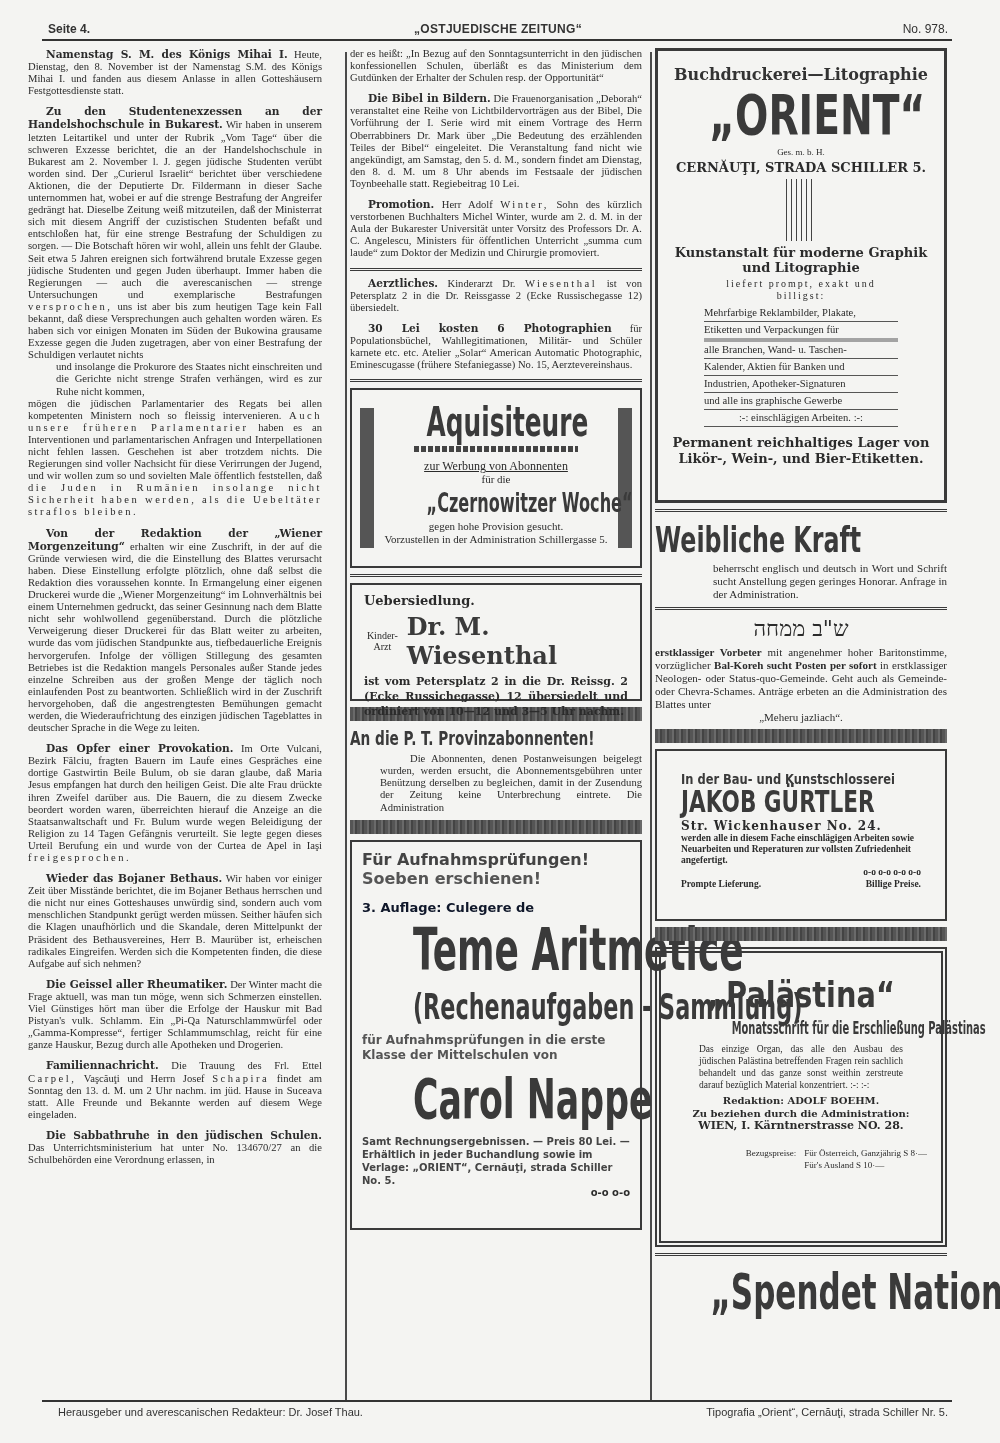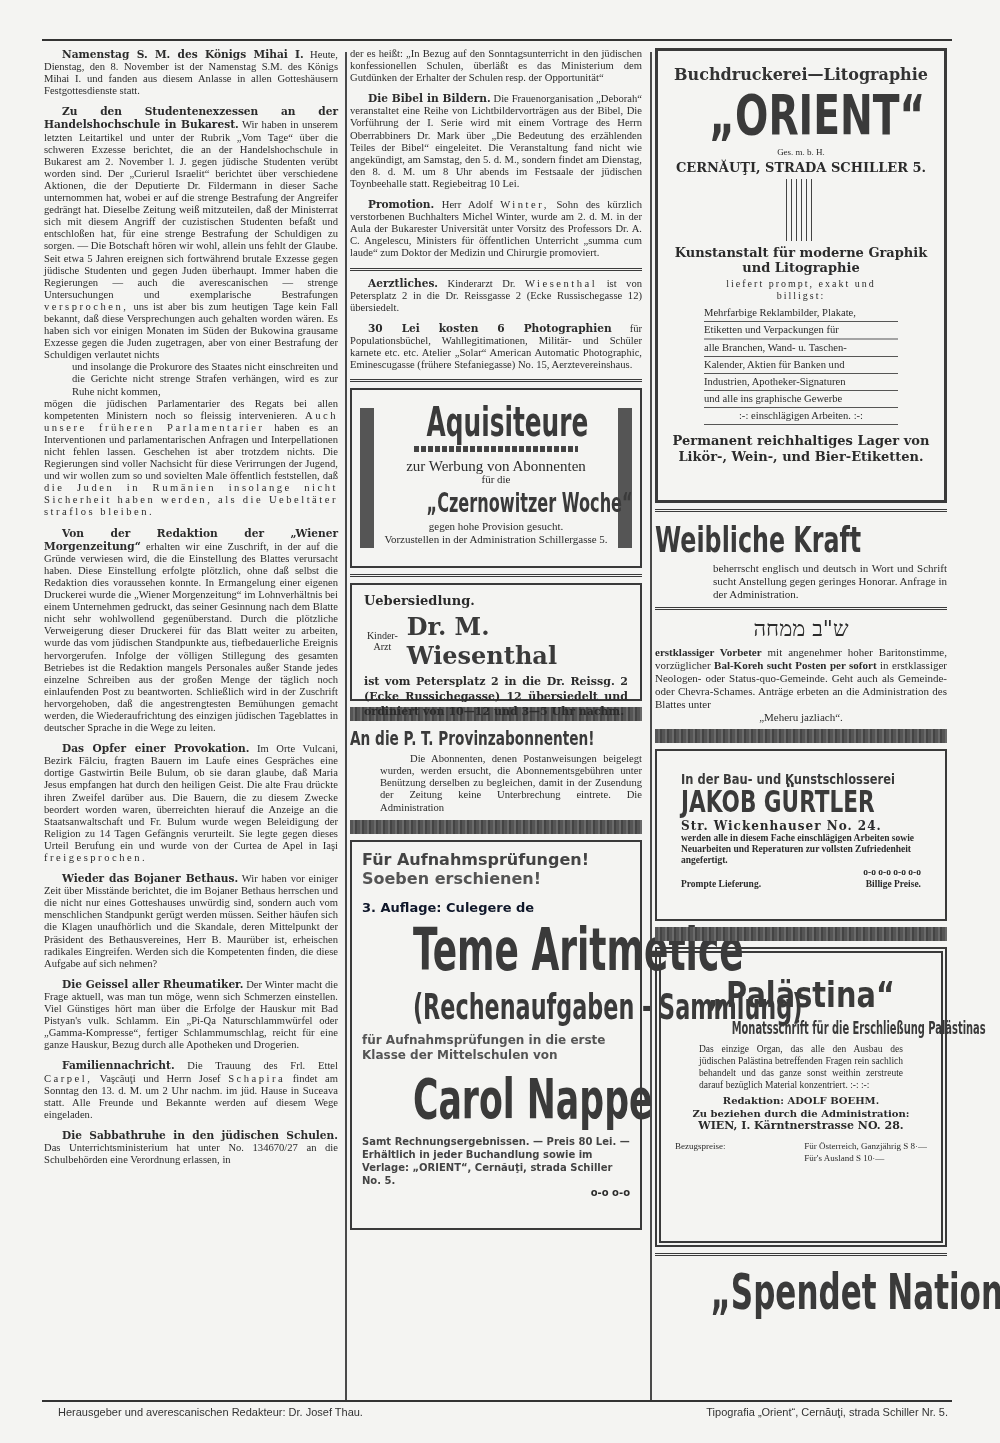--- a/index.html
+++ b/index.html
@@ -7,21 +7,21 @@
   body { position: relative; font-family: "DejaVu Sans", sans-serif; color: #2a2a2a; }
   .page { position: absolute; left: 0; top: 0; width: 1000px; height: 1443px; }
 
   .hdr { position: absolute; top: 0; left: 48px; width: 900px; height: 42px; }
   .hdr .left { position: absolute; left: 0; top: 22px; font: bold 12px "Liberation Sans", sans-serif; color:#333; }
   .hdr .mid { position: absolute; left: 0; right: 0; top: 22px; text-align: center; font: bold 12px "Liberation Sans", sans-serif; letter-spacing: .3px; color:#333; }
   .hdr .right { position: absolute; right: 0; top: 22px; font: 12px "Liberation Sans", sans-serif; color:#333; }
   .hdr-rule { position: absolute; left: 42px; top: 39px; width: 910px; height: 2px; background: #333; }
 
   .col { position: absolute; top: 48px; font-family: "Liberation Serif", serif; font-size: 10.6px; line-height: 12.1px; text-align: justify; color: #2b2b2b; }
-  .col1 { left: 44px; width: 294px; }
+  .col1 { left: 28px; width: 294px; }
   .col2 { left: 350px; width: 292px; }
   .col3 { left: 655px; width: 292px; }
   .vrule { position: absolute; top: 52px; width: 1.5px; background: #4a4a4a; height: 1350px; }
 
   .art { margin-bottom: 8px; }
   .art p { text-indent: 18px; }
   .art b.head { font-weight: bold; font-family: "DejaVu Serif", serif; font-size: 10.6px; }
   .spaced { letter-spacing: 2.5px; }
   .indent-block { padding-left: 28px; text-indent: 0; display:block; }
 
@@ -34,20 +34,25 @@
   .footer { position: absolute; top: 1404px; left: 48px; width: 900px; height: 20px; }
   .footer-rule { position: absolute; left: 42px; top: 1400px; width: 910px; height: 2px; background: #333; }
   .footer .l { position: absolute; left: 10px; top: 2px; font: 11px "Liberation Sans", sans-serif; color: #333; }
   .footer .r { position: absolute; right: 0; top: 2px; font: 11px "Liberation Sans", sans-serif; color: #333; }
 </style>
 </head>
 <body>
 
 <div class="page">
 
+  <div class="hdr">
+    <span class="left">Seite 4.</span>
+    <span class="mid">„OSTJUEDISCHE ZEITUNG“</span>
+    <span class="right">No. 978.</span>
+  </div>
   <div class="hdr-rule"></div>
 
   <div class="vrule" style="left:345px"></div>
   <div class="vrule" style="left:650px"></div>
 
   <div class="col col1">
     <div class="art">
       <p><b class="head">Namenstag S. M. des Königs Mihai I.</b> <span>Heute, Dienstag, den 8. November ist der Namenstag S.M. des Königs Mihai I. und fanden aus diesem Anlasse in allen Gotteshäusern Festgottesdienste statt.</span></p>
     </div>
     <div class="art">
@@ -92,21 +97,21 @@
     <div class="art">
       <p><b class="head">30 Lei kosten 6 Photographien</b> <span>für Populationsbüchel, Wahllegitimationen, Militär- und Schüler karnete etc. etc. Atelier „Solar“ American Automatic Photographic, Eminescugasse (frühere Stefaniegasse) No. 15, Aerztevereinshaus.</span></p>
     </div>
     <div class="dbl"></div>
 
     <div class="box" style="height:180px;padding:10px 32px;">
       <div style="position:absolute;left:8px;top:18px;width:14px;height:140px;background:#555;"></div>
       <div style="position:absolute;right:8px;top:18px;width:14px;height:140px;background:#555;"></div>
       <span class="bigsans" style="font-size:40px;line-height:44px;">Aquisiteure</span>
       <div style="height:6px;margin:2px 30px 8px;background:repeating-linear-gradient(90deg,#444 0 5px,transparent 5px 7px);"></div>
-      <div style="font-size:15px;line-height:13px;">zur Werbung von Abonnenten</div>
+      <div style="font-size:12px;line-height:13px;text-decoration:underline;">zur Werbung von Abonnenten</div>
       <div style="font-size:11px;line-height:13px;">für die</div>
       <span class="bigsans" style="font-size:26px;line-height:34px;">„Czernowitzer Woche“</span>
       <div style="font-size:11px;line-height:13px;">gegen hohe Provision gesucht.</div>
       <div style="font-size:11px;line-height:13px;">Vorzustellen in der Administration Schillergasse 5.</div>
     </div>
     <div class="dbl"></div>
 
     <div class="box" style="text-align:left;padding:8px 12px;height:118px;">
       <div style="font:bold 13px 'DejaVu Serif',serif;">Uebersiedlung.</div>
       <div style="display:flex;align-items:center;margin:4px 0;">
@@ -140,21 +145,21 @@
     <div class="box" style="border-width:3px;padding:14px 12px 17px;height:455px;">
       <div style="font:bold 16px 'DejaVu Serif',serif;color:#333;">Buchdruckerei—Litographie</div>
       <span class="bigsans" style="font-size:56px;line-height:62px;transform:scaleX(.7);">„ORIENT“</span>
       <div style="font-size:9px;">Ges. m. b. H.</div>
       <div style="font:bold 13px 'DejaVu Serif',serif;margin-top:2px;">CERNĂUŢI, STRADA SCHILLER 5.</div>
       <div style="height:62px;width:30px;margin:4px auto;background:repeating-linear-gradient(90deg,#444 0 1px,transparent 1px 5px);"></div>
       <div style="font:bold 13px 'DejaVu Serif',serif;line-height:15px;text-align:center;">Kunstanstalt für moderne Graphik und Litographie</div>
       <div style="font-size:10px;letter-spacing:2px;margin:3px 40px;">liefert prompt, exakt und billigst:</div>
       <ul style="list-style:none;margin:2px 34px;text-align:left;">
         <li style="border-bottom:1px solid #555;line-height:16px;">Mehrfarbige Reklambilder, Plakate,</li>
-        <li style="border-bottom:2px solid #a3a3a3;line-height:16px;">Etiketten und Verpackungen für</li>
+        <li style="border-bottom:4px solid #a3a3a3;line-height:16px;">Etiketten und Verpackungen für</li>
         <li style="border-bottom:1px solid #555;line-height:16px;">alle Branchen, Wand- u. Taschen-</li>
         <li style="border-bottom:1px solid #555;line-height:16px;">Kalender, Aktien für Banken und</li>
         <li style="border-bottom:1px solid #555;line-height:16px;">Industrien, Apotheker-Signaturen</li>
         <li style="border-bottom:1px solid #555;line-height:16px;">und alle ins graphische Gewerbe</li>
         <li style="border-bottom:1px solid #555;line-height:16px;text-align:center;">:-: einschlägigen Arbeiten. :-:</li>
       </ul>
       <div style="font:bold 13px 'DejaVu Serif',serif;line-height:16px;margin-top:8px;">Permanent reichhaltiges Lager von Likör-, Wein-, und Bier-Etiketten.</div>
     </div>
     <div class="dbl"></div>
 
@@ -186,21 +191,21 @@
     </div>
     <div class="heavy-bar"></div>
 
     <div class="box" style="border-width:6px;border-style:double;padding:20px 14px 8px;height:300px;">
       <span class="bigsans" style="font-size:36px;line-height:44px;transform:scaleX(.8);">„Palästina“</span>
       <span class="bigsans" style="font-size:18px;line-height:22px;transform:scaleX(.55);">Monatsschrift für die Erschließung Palästinas</span>
       <div style="font-size:9.5px;line-height:12px;margin:4px 24px;text-align:justify;">Das einzige Organ, das alle den Ausbau des jüdischen Palästina betreffenden Fragen rein sachlich behandelt und das ganze sonst weithin zerstreute darauf bezüglich Material konzentriert. :-: :-:</div>
       <div style="font:bold 10px 'DejaVu Serif',serif;">Redaktion: ADOLF BOEHM.</div>
       <div style="font:bold 10px 'DejaVu Serif',serif;margin-top:2px;">Zu beziehen durch die Administration:</div>
       <div style="font:bold 11px 'DejaVu Serif',serif;">WIEN, I. Kärntnerstrasse NO. 28.</div>
-      <div style="display:flex;font-size:9px;margin-top:8px;text-align:left;justify-content:space-between;">
+      <div style="display:flex;font-size:9px;margin-top:15px;text-align:left;justify-content:flex-end;">
         <span style="margin-right:8px;">Bezugspreise:</span>
         <div>
           <div><span>Für Österreich, Ganzjährig</span> <span>S 8·—</span></div>
           <div><span>Für's Ausland</span> <span>S 10·—</span></div>
         </div>
       </div>
     </div>
     <div class="dbl"></div>
 
     <span class="bigsans" style="font-size:50px;line-height:60px;transform:scaleX(.62);">„Spendet Nationalfond“</span>

